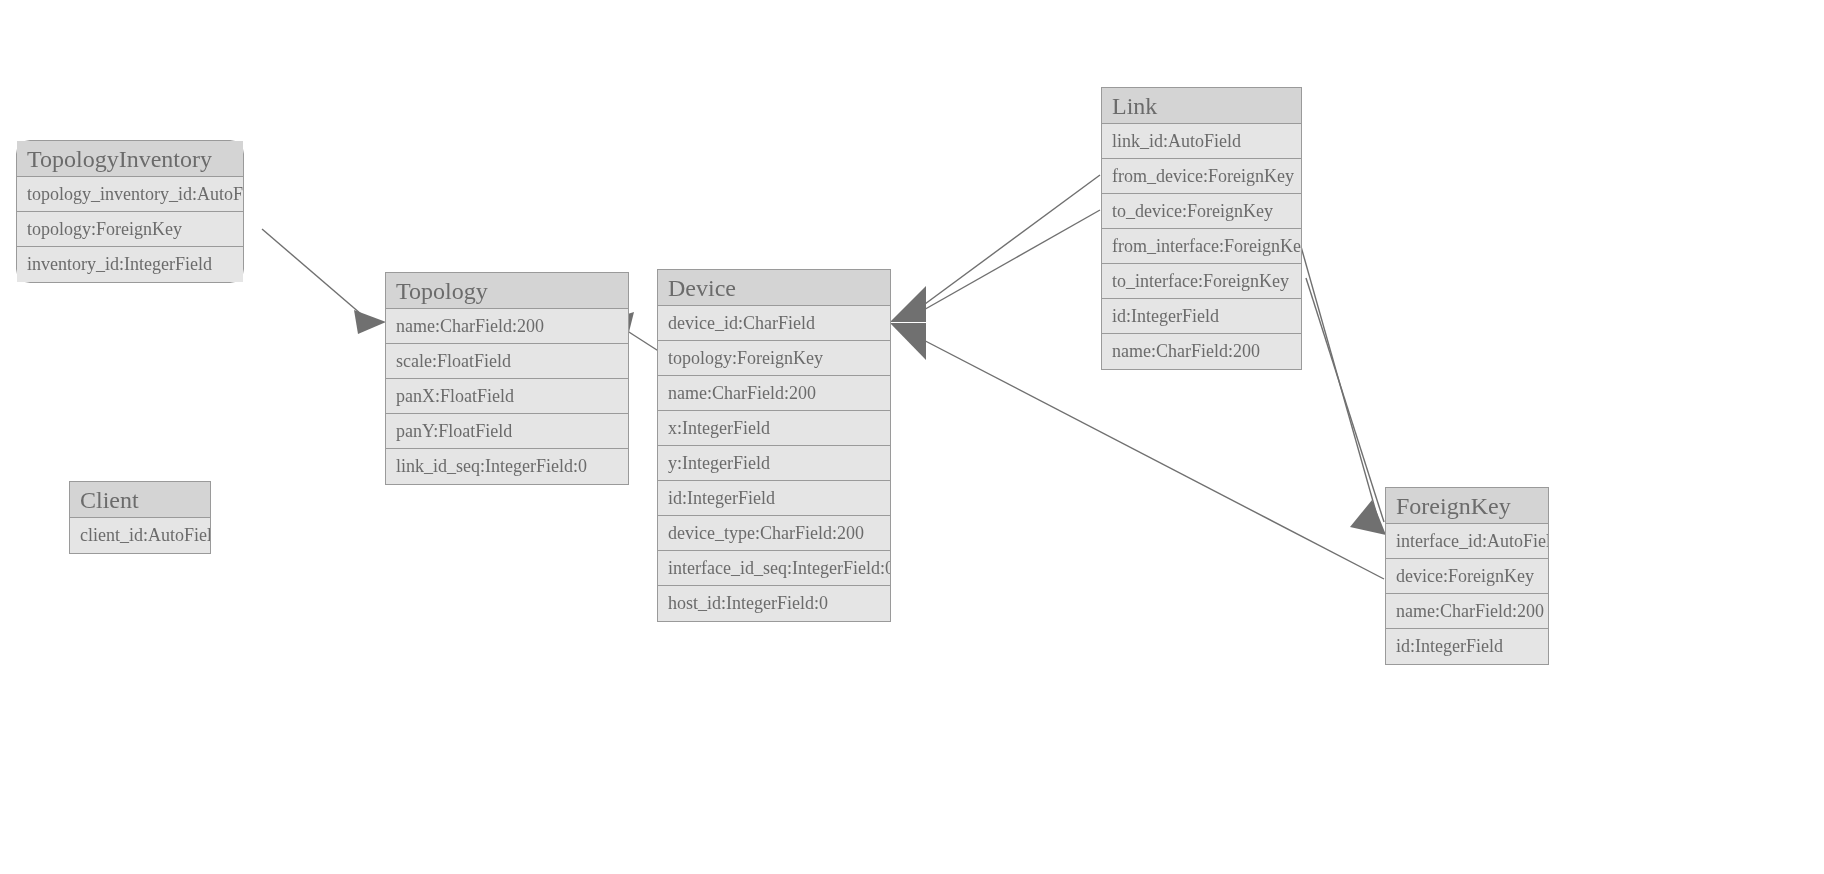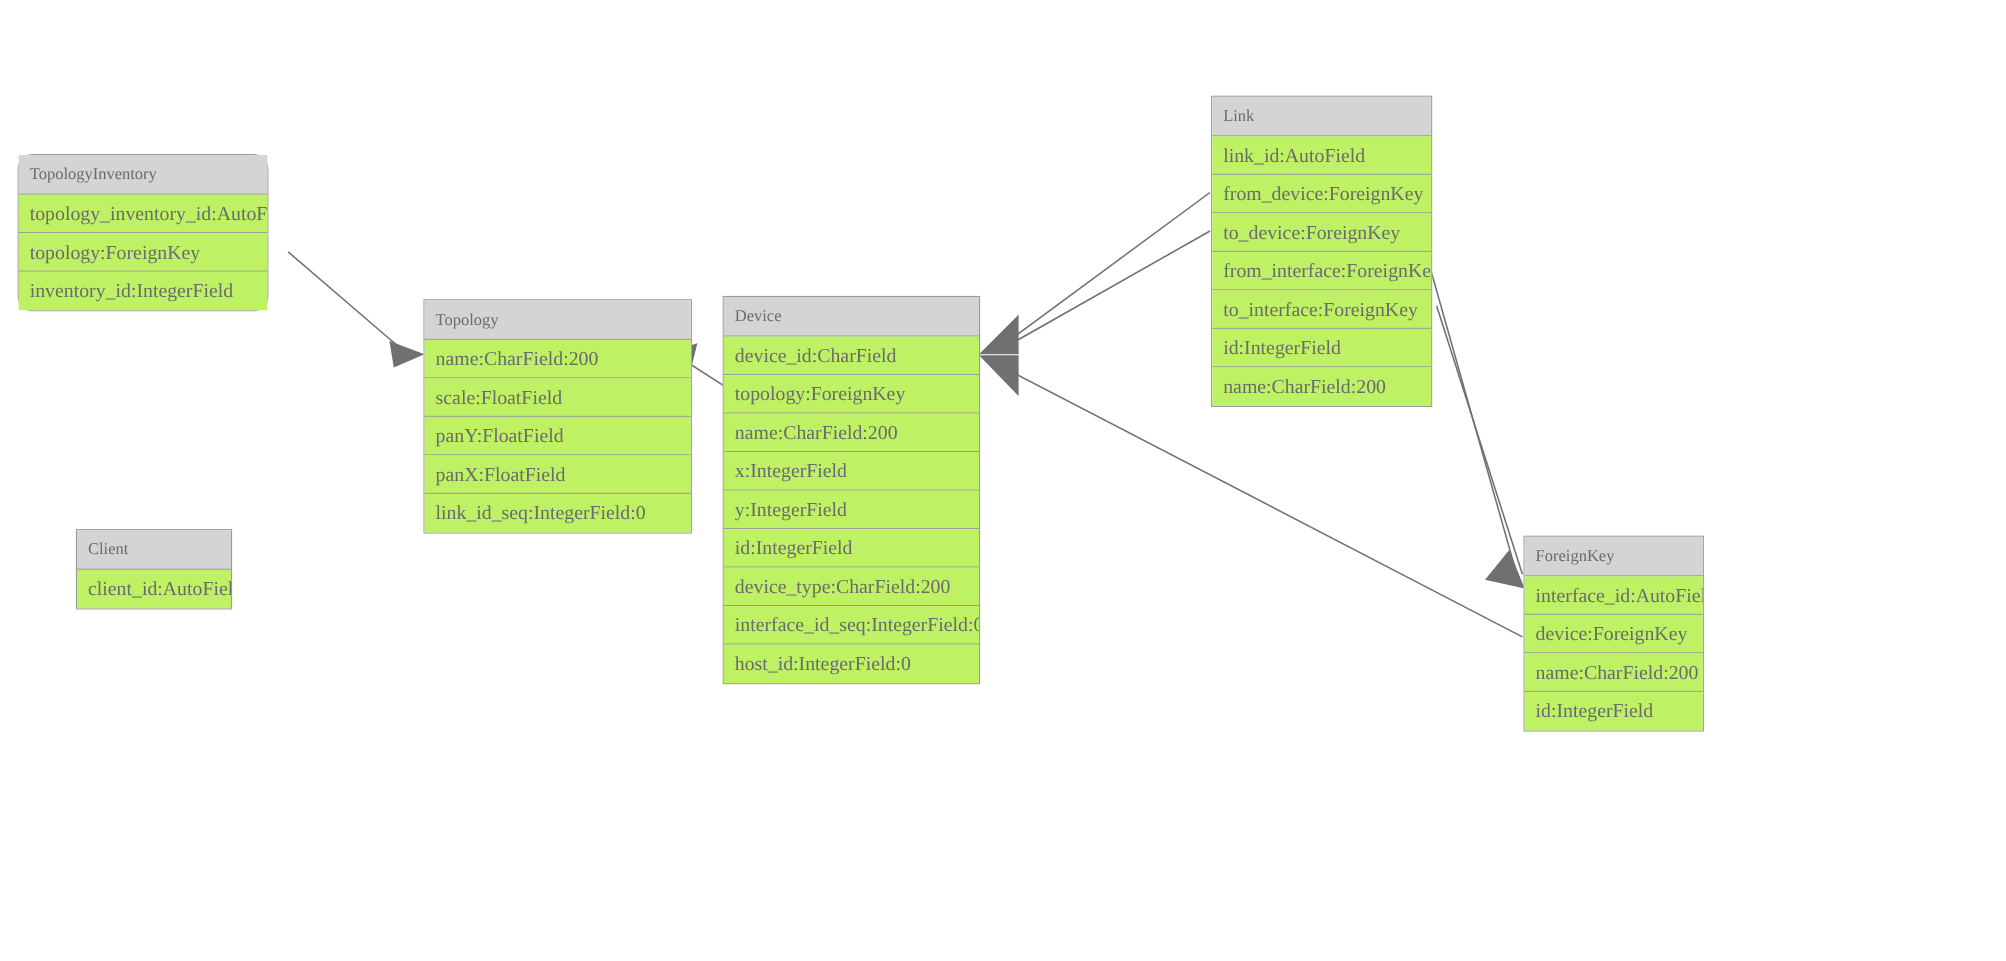--- a/index.html
+++ b/index.html
@@ -33,36 +33,36 @@
     background: #ffffff;
     z-index: 2;
   }
   .entity-title {
     box-sizing: border-box;
     background: #d4d4d4;
     border-bottom: 1px solid #9a9a9a;
     height: 36px;
     line-height: 36px;
     padding: 0 10px;
-    font-size: 15px;
+    font-size: 24px;
     color: #6b6b6b;
     white-space: nowrap;
     overflow: hidden;
   }
   .entity-field {
     box-sizing: border-box;
     border-bottom: 1px solid #9a9a9a;
     height: 35px;
     line-height: 35px;
     padding: 0 10px;
     font-size: 18px;
     color: #6b6b6b;
     white-space: nowrap;
     overflow: hidden;
-    background: #bef264;
+    background: #e5e5e5;
   }
   .entity-field:last-child {
     border-bottom: none;
   }
 </style>
 </head>
 <body>
 
 <div id="canvas">
 
@@ -114,22 +114,22 @@
     <div class="entity-title">TopologyInventory</div>
     <div class="entity-field">topology_inventory_id:AutoField</div>
     <div class="entity-field">topology:ForeignKey</div>
     <div class="entity-field">inventory_id:IntegerField</div>
   </div>
 
   <div class="entity" style="left:385px; top:272px; width:244px;">
     <div class="entity-title">Topology</div>
     <div class="entity-field">name:CharField:200</div>
     <div class="entity-field">scale:FloatField</div>
+    <div class="entity-field">panX:FloatField</div>
     <div class="entity-field">panY:FloatField</div>
-    <div class="entity-field">panX:FloatField</div>
     <div class="entity-field">link_id_seq:IntegerField:0</div>
   </div>
 
   <div class="entity" style="left:69px; top:452px; width:142px;margin-top:29px;">
     <div class="entity-title">Client</div>
     <div class="entity-field">client_id:AutoField</div>
   </div>
 
   <div class="entity" style="left:657px; top:269px; width:234px;">
     <div class="entity-title">Device</div>

